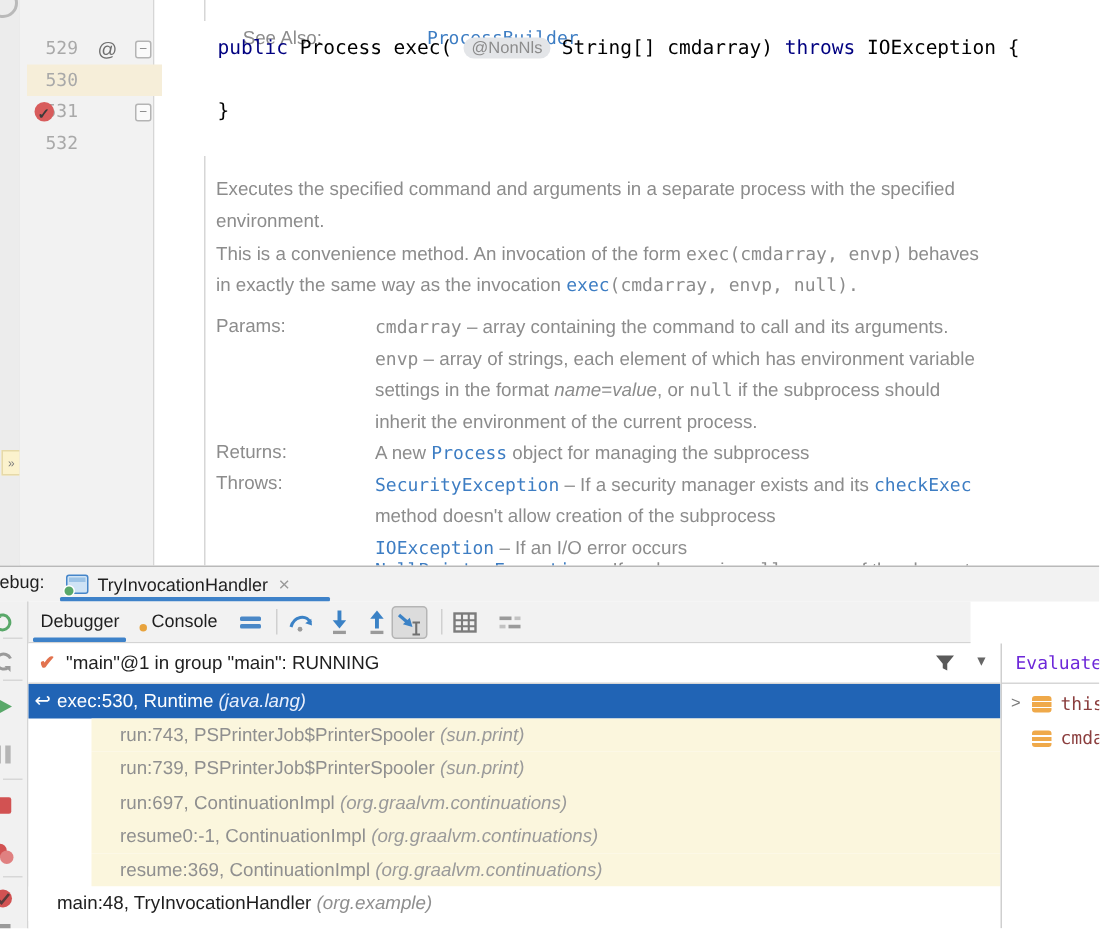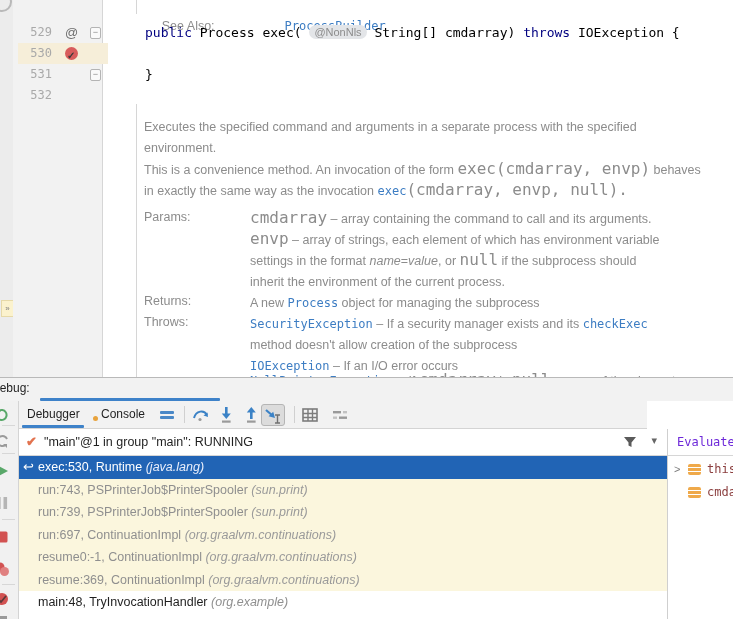--- a/index.html
+++ b/index.html
@@ -10,21 +10,21 @@
   .ed-arc{position:absolute;left:-8px;top:-8px;width:16px;height:16px;border:2px solid #b9b9b9;border-radius:50%;background:transparent;}
   .ed-badge{position:absolute;left:1px;top:300px;width:11px;height:15px;background:#fbf2cd;border:1px solid #e6d9a8;color:#7c7c7c;font-size:8px;line-height:15px;text-align:center;}
   .ed-gutter{position:absolute;left:13px;top:0;width:90px;height:377px;background:#f2f2f2;border-right:1px solid #d6d6d6;box-sizing:border-box;}
   .ed-main{position:absolute;left:103px;top:0;width:630px;height:377px;background:#ffffff;}
   .doc-border-top{position:absolute;left:136px;top:0;width:1px;height:14px;background:#d6d6d6;}
   .doc-border{position:absolute;left:136px;top:104px;width:1px;height:273px;background:#d6d6d6;}
 
   #code{position:absolute;left:18px;top:22px;width:733px;}
   .crow{display:flex;height:21px;line-height:21px;}
   .g-cells{display:flex;width:90px;flex:none;}
-  .crow.bp .g-cells{background:#f6eed9;}
+  .crow.bp .g-cells{background:#f6eed9;flex-direction:column;}
   .lnum{width:42px;flex:none;text-align:right;padding-right:8px;box-sizing:border-box;
         font-family:"DejaVu Sans Mono",monospace;font-size:12px;color:#a9a9a9;}
   .gico{width:24px;flex:none;position:relative;}
   .gfold{width:24px;flex:none;position:relative;}
   .at-ico{position:absolute;left:5px;top:0;color:#6e6e6e;font-size:13px;}
   .bp-ico{position:absolute;left:5px;top:4px;width:13px;height:13px;border-radius:50%;background:#d85c5c;}
   .bp-ico span{position:absolute;left:2px;top:-2px;color:#3a3a3a;font-size:10px;font-weight:bold;}
   .fold-ico{position:absolute;left:6px;top:5px;width:9px;height:10px;background:#fafafa;border:1px solid #b4b4b4;border-radius:2px;
             color:#8a8a8a;font-size:9px;line-height:9px;text-align:center;}
   .ctext{flex:1;padding-left:37px;white-space:pre;font-family:"DejaVu Sans Mono",monospace;font-size:13px;color:#000;}
@@ -44,21 +44,21 @@
   #doc{position:absolute;left:144px;top:115px;width:640px;}
   .doc-sec{position:relative;}
   .doc-sec.m1{margin-top:1px;}
   .doc-sec.m7{margin-top:7px;}
   .doc-label{position:absolute;left:0;top:0;color:#8c8c8c;font-size:12.5px;line-height:21px;}
   .doc-lines{margin-left:0;}
   .doc-sec.lab .doc-lines{margin-left:106px;}
   .dl{height:21px;line-height:21px;white-space:pre;}
   .dl.cut{margin-top:-6px;}
   .r-d{color:#8c8c8c;font-size:12.5px;}
-  .r-m{color:#8c8c8c;font-family:"DejaVu Sans Mono",monospace;font-size:16px;}
+  .r-m{color:#8c8c8c;font-family:"DejaVu Sans Mono",monospace;font-size:12px;}
   .r-ml{color:#3d7dc3;font-family:"DejaVu Sans Mono",monospace;font-size:12px;}
   .r-i{color:#8c8c8c;font-size:12.5px;font-style:italic;}
 
   
   .dbg{position:absolute;left:0;top:377px;width:733px;height:242px;background:#fff;border-top:1px solid #b9b9b9;box-sizing:border-box;}
   .dbg-tabs{position:absolute;left:0;top:0;width:733px;height:23px;background:#f2f2f2;}
   .win-label{position:absolute;left:-9px;top:3px;font-size:12px;color:#1f1f1f;}
   .run-tab{position:absolute;left:40px;top:0;height:23px;display:flex;align-items:center;padding:0 6px 0 4px;}
   .run-tab-underline{position:absolute;left:40px;bottom:0;width:180px;height:3px;background:#3e82c9;border-radius:1px;}
   .runcfg-ico{width:13px;height:11px;border:1px solid #4585c9;border-radius:2px;background:#cfe3f5;position:relative;margin-right:6px;}
@@ -85,21 +85,21 @@
   .thread-row{position:absolute;left:0;top:0;width:100%;height:27px;border-bottom:1px solid #d6d6d6;box-sizing:border-box;background:#fff;}
   .thread-check{position:absolute;left:7px;top:5px;color:#e2734f;font-size:13px;font-weight:bold;}
   .thread-text{position:absolute;left:25px;top:6px;font-size:12.5px;color:#1f1f1f;}
   .funnel{position:absolute;right:30px;top:6px;}
   .thread-caret{position:absolute;right:10px;top:5px;color:#666;font-size:11px;}
   #frames{position:absolute;left:0;top:27px;width:100%;}
   .frame{position:relative;height:22.5px;line-height:22.5px;font-size:12.5px;white-space:pre;padding-left:19px;box-sizing:border-box;overflow:hidden;}
   .frame .pkg{font-style:italic;}
   .frame.selected{background:#2164b5;color:#fff;}
   .frame.selected .pkg{color:#e8eefb;}
-  .frame.library{background:#fbf6dd;color:#8f8f8f;}
+  .frame.library{background:#fbf6dd;color:#8f8f8f;margin-left:42px;}
   .frame.library .pkg{color:#9a9a9a;}
   .frame.user{background:#fff;color:#1f1f1f;}
   .frame.user .pkg{color:#8f8f8f;text-align:right;}
   .frame-ico{position:absolute;left:4px;top:0;color:#fff;font-size:13px;}
 
   .vars-col{position:absolute;left:667px;top:51px;width:66px;bottom:0;background:#fff;border-left:1px solid #cfcfcf;box-sizing:border-box;}
   .eval-row{position:absolute;left:0;top:0;width:100%;height:27px;border-bottom:1px solid #d6d6d6;box-sizing:border-box;
             font-family:"DejaVu Sans Mono",monospace;font-size:12px;color:#6d28d9;line-height:26px;padding-left:9px;white-space:pre;overflow:hidden;}
   #vars{position:absolute;left:0;top:29px;width:100%;}
   .vrow{position:relative;height:23px;line-height:23px;white-space:pre;}
@@ -206,20 +206,28 @@
           <div class="dl"><span class="r-ml">IOException</span><span class="r-d"> – If an I/O error occurs</span></div>
           <div class="dl cut"><span class="r-ml">NullPointerException</span><span class="r-d"> – If </span><span class="r-m">cmdarray</span><span class="r-d"> is </span><span class="r-m">null</span><span class="r-d">, or one of the elements</span></div>
         </div>
       </div>
     </div>
 
   <div class="dbg">
 
     <div class="dbg-tabs">
       <span class="win-label">Debug:</span>
+      <div class="run-tab">
+        <span class="runcfg-ico">
+            <i></i>
+            <b></b>
+          </span>
+        <span class="run-tab-title">TryInvocationHandler</span>
+        <span class="tab-close">×</span>
+      </div>
       <div class="run-tab-underline"></div>
     </div>
 
     <div class="dbg-toolbar">
       <span class="vtab debugger">Debugger</span>
       <span class="console-dot"></span>
       <span class="vtab console">Console</span>
       <div class="vtab-underline"></div>
 
       <svg class="tbico" style="left:158px" viewBox="0 0 18 18">

